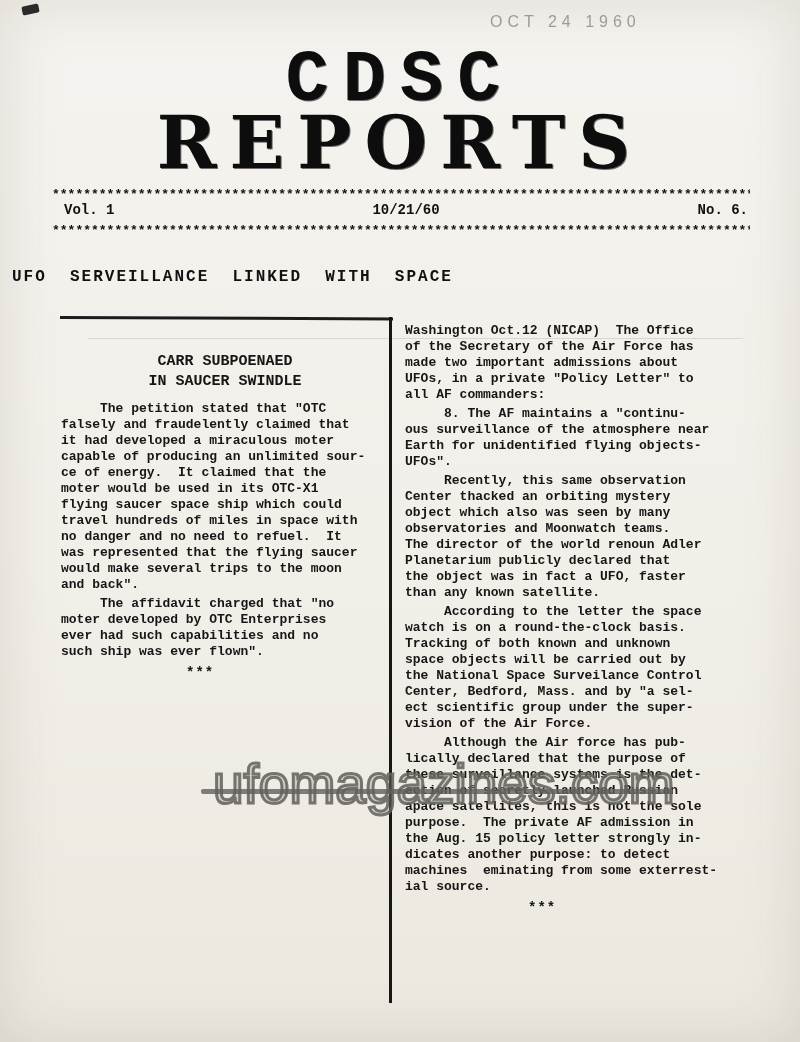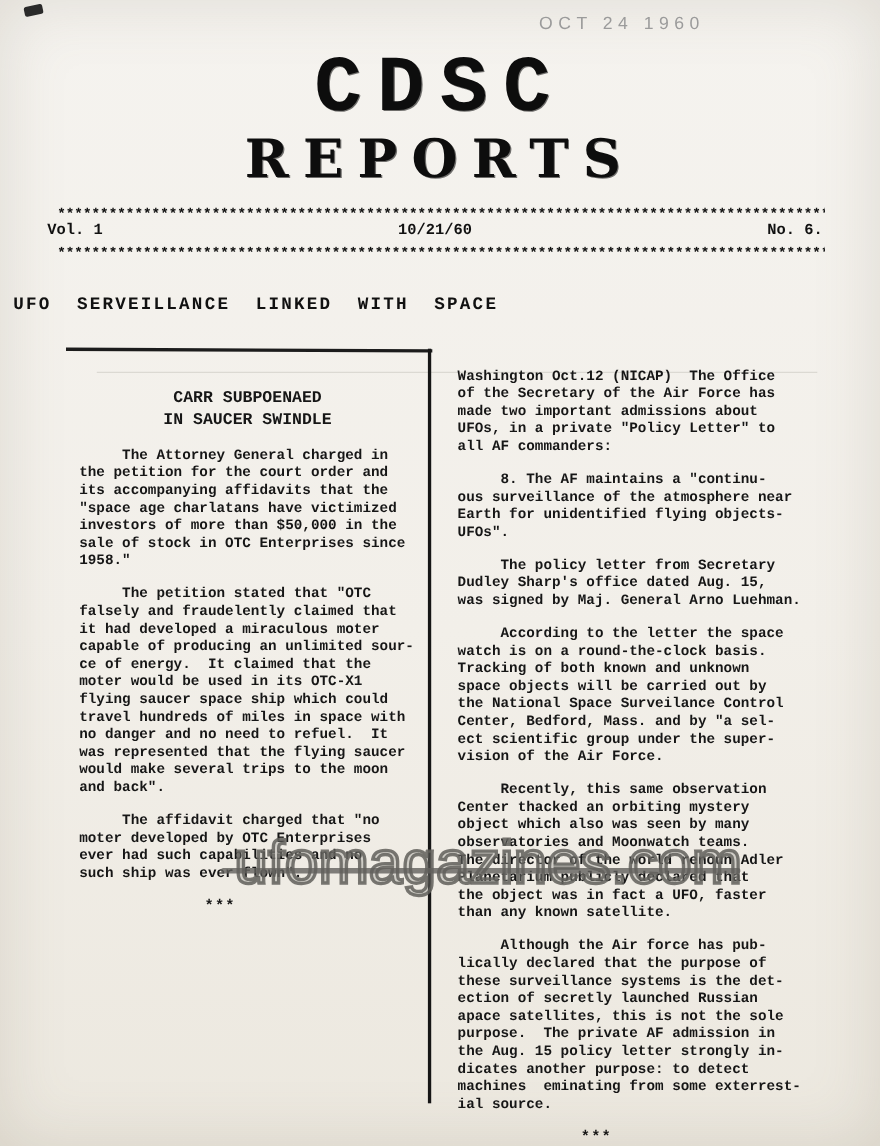--- a/index.html
+++ b/index.html
@@ -24,30 +24,30 @@
     color:#9b9b9b; white-space:pre;
   }
   .title-line1, .title-line2 {
     position:absolute; left:0; width:100%;
     text-align:center;
     font-family:"DejaVu Serif","Liberation Serif",serif;
     font-weight:900; color:#0d0d0d;
     text-shadow:1px 1px 0 rgba(0,0,0,0.55);
   }
   .title-line1 { top:40px; font-size:72px; letter-spacing:14px;font-family:Liberation Mono, monospace; }
-  .title-line2 { top:117px; font-size:48px; letter-spacing:13px; }
+  .title-line2 { top:100px; font-size:72px; letter-spacing:13px; }
   .ast-row {
     position:absolute; left:52px; right:50px; height:14px;
     font-size:13px; font-weight:bold; line-height:13px;
     white-space:nowrap; overflow:hidden; color:#111;
   }
   .ast-top { top:188px; }
   .ast-bottom { top:224px; }
   .vol-line {
-    position:absolute; left:43px; right:52px; top:202px;
+    position:absolute; left:64px; right:52px; top:202px;
     display:flex; justify-content:space-between;
     font-size:14px; font-weight:bold; color:#111;
   }
   .headline {
     position:absolute; left:12px; top:268px; width:100%;
     text-align:left; font-size:16px; font-weight:bold;
     letter-spacing:2px; white-space:pre; color:#111;
   }
   .rule-top-left {
     position:absolute; left:60px; top:316px; width:333px; height:3px;
@@ -61,21 +61,21 @@
     position:absolute; left:389px; top:317px; width:3px; height:686px;
     background:#161616;
   }
   .col { position:absolute; font-size:13px; line-height:16px; font-weight:bold; }
   .col-left  { left:58px;  top:352px; width:334px; }
   .col-right { left:402px; top:320px; width:350px; }
   .col-heading {
     text-align:center; font-size:15px; line-height:20px;
     white-space:pre; margin-bottom:9px; font-weight:bold;
   }
-  .para { white-space:pre; margin:14px; }
+  .para { white-space:pre; margin:3px; }
   .end-mark { margin-top:5px; padding-left:128px; font-size:14px; letter-spacing:1px; }
   .col-right .end-mark { padding-left:126px; }
   .watermark {
     position:absolute; left:213px; top:752px;
     font-family:"Liberation Sans","DejaVu Sans",sans-serif;
     font-size:55px; font-weight:normal; letter-spacing:0;
     color:rgba(150,148,142,0.35);
     -webkit-text-stroke:3px rgba(98,96,92,0.85);
     white-space:nowrap;
   }
@@ -108,27 +108,20 @@
 
   <div class="headline">UFO  SERVEILLANCE  LINKED  WITH  SPACE</div>
 
   <div class="rule-top-left"></div>
   <div class="fold-line"></div>
   <div class="divider-v"></div>
 
   <div class="col col-left">
     <div class="col-heading">CARR SUBPOENAED
 IN SAUCER SWINDLE</div>
-    <div class="para">     The Attorney General charged in
-the petition for the court order and
-its accompanying affidavits that the
-"space age charlatans have victimized
-investors of more than $50,000 in the
-sale of stock in OTC Enterprises since
-1958."</div>
     <div class="para">     The petition stated that "OTC
 falsely and fraudelently claimed that
 it had developed a miraculous moter
 capable of producing an unlimited sour-
 ce of energy.  It claimed that the
 moter would be used in its OTC-X1
 flying saucer space ship which could
 travel hundreds of miles in space with
 no danger and no need to refuel.  It
 was represented that the flying saucer
@@ -144,39 +137,36 @@
   <div class="col col-right">
     <div class="para">Washington Oct.12 (NICAP)  The Office
 of the Secretary of the Air Force has
 made two important admissions about
 UFOs, in a private "Policy Letter" to
 all AF commanders:</div>
     <div class="para">     8. The AF maintains a "continu-
 ous surveillance of the atmosphere near
 Earth for unidentified flying objects-
 UFOs".</div>
-    <div class="para">     The policy letter from Secretary
-Dudley Sharp's office dated Aug. 15,
-was signed by Maj. General Arno Luehman.</div>
+    <div class="para">     Recently, this same observation
+Center thacked an orbiting mystery
+object which also was seen by many
+observatories and Moonwatch teams.
+The director of the world renoun Adler
+Planetarium publicly declared that
+the object was in fact a UFO, faster
+than any known satellite.</div>
     <div class="para">     According to the letter the space
 watch is on a round-the-clock basis.
 Tracking of both known and unknown
 space objects will be carried out by
 the National Space Surveilance Control
 Center, Bedford, Mass. and by "a sel-
 ect scientific group under the super-
 vision of the Air Force.</div>
-    <div class="para">     Recently, this same observation
-Center thacked an orbiting mystery
-object which also was seen by many
-observatories and Moonwatch teams.
-The director of the world renoun Adler
-Planetarium publicly declared that
-the object was in fact a UFO, faster
-than any known satellite.</div>
     <div class="para">     Although the Air force has pub-
 lically declared that the purpose of
 these surveillance systems is the det-
 ection of secretly launched Russian
 apace satellites, this is not the sole
 purpose.  The private AF admission in
 the Aug. 15 policy letter strongly in-
 dicates another purpose: to detect
 machines  eminating from some exterrest-
 ial source.</div>

